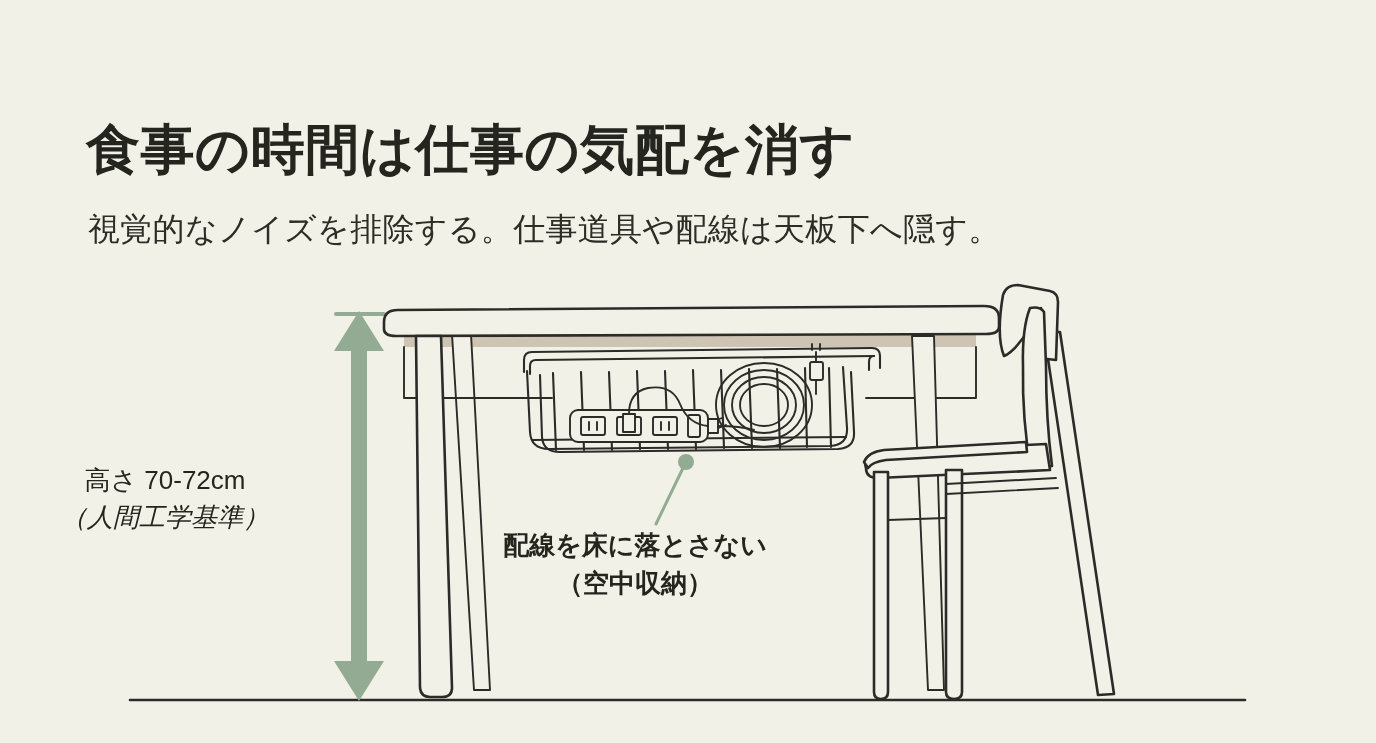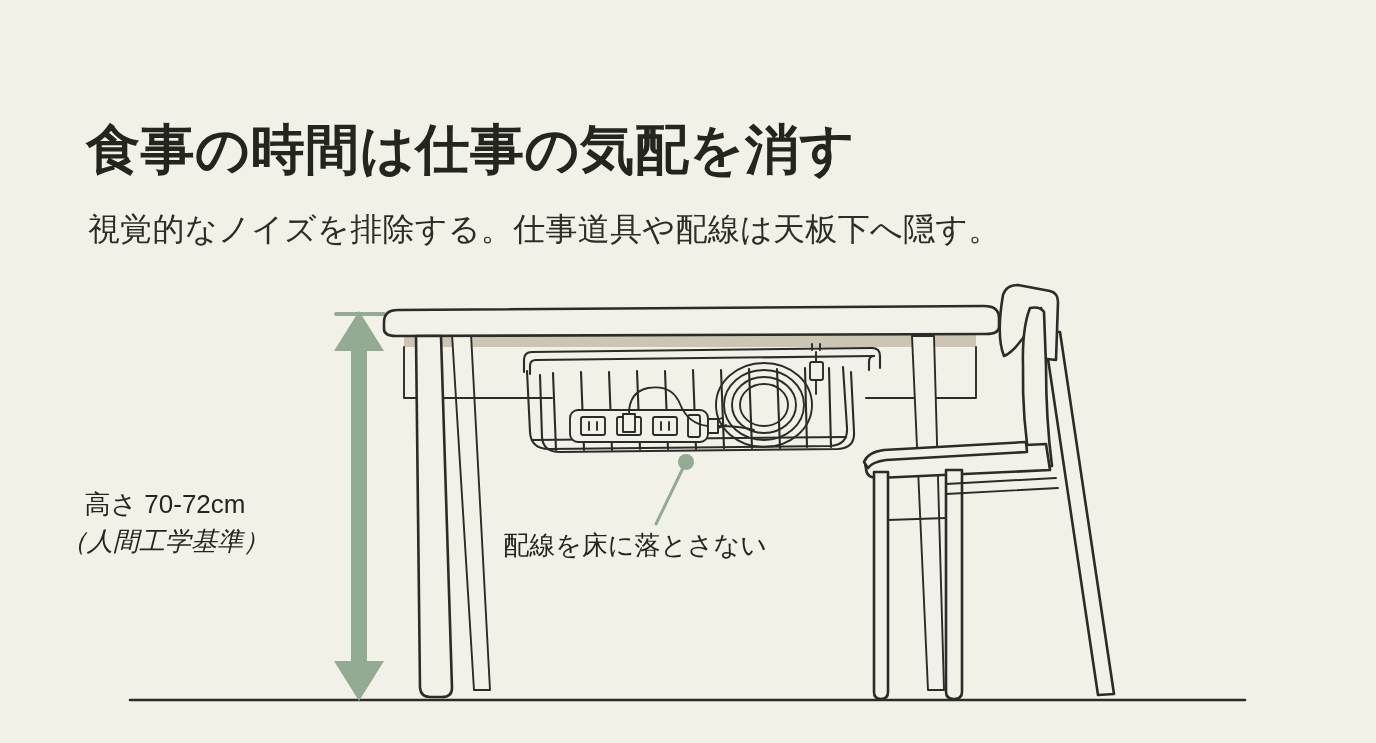--- a/index.html
+++ b/index.html
@@ -52,33 +52,32 @@
   .height-label {
     position: absolute;
     left: 0px;
     top: 462px;
     width: 330px;
     text-align: center;
     font-size: 26px;
     line-height: 1.42;
     font-weight: 400;
     color: #25251f;
-    margin-top: 24px;
   }
   .height-label .l2 { display:block;font-style:italic; }
 
   .callout-label {
     position: absolute;
     left: 420px;
     top: 527px;
     width: 430px;
     text-align: center;
     font-size: 26px;
     line-height: 1.45;
-    font-weight: 400;
+    font-weight: 700;
     color: #25251f;
   }
   .callout-label .l2 { display:block; }
 
   
   #illus {
     position: absolute;
     left: 0;
     top: 0;
     width: 1376px;
@@ -278,15 +277,16 @@
 
   <p class="subtitle">視覚的なノイズを排除する。仕事道具や配線は天板下へ隠す。</p>
 
   <div class="height-label">
     <span>高さ 70-72cm</span>
     <span class="l2">（人間工学基準）</span>
   </div>
 
   <div class="callout-label">
     <span>配線を床に落とさない</span>
+    <span class="l2">（空中収納）</span>
   </div>
 
 </div>
 
 </body></html>

